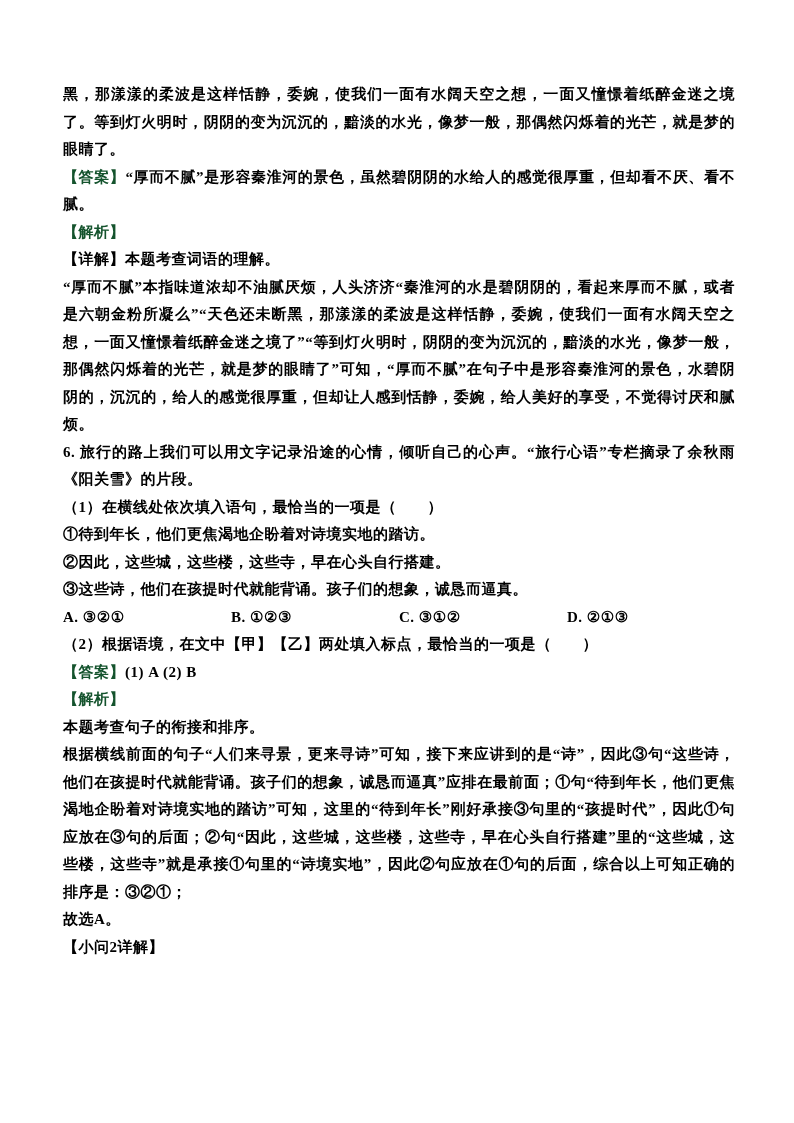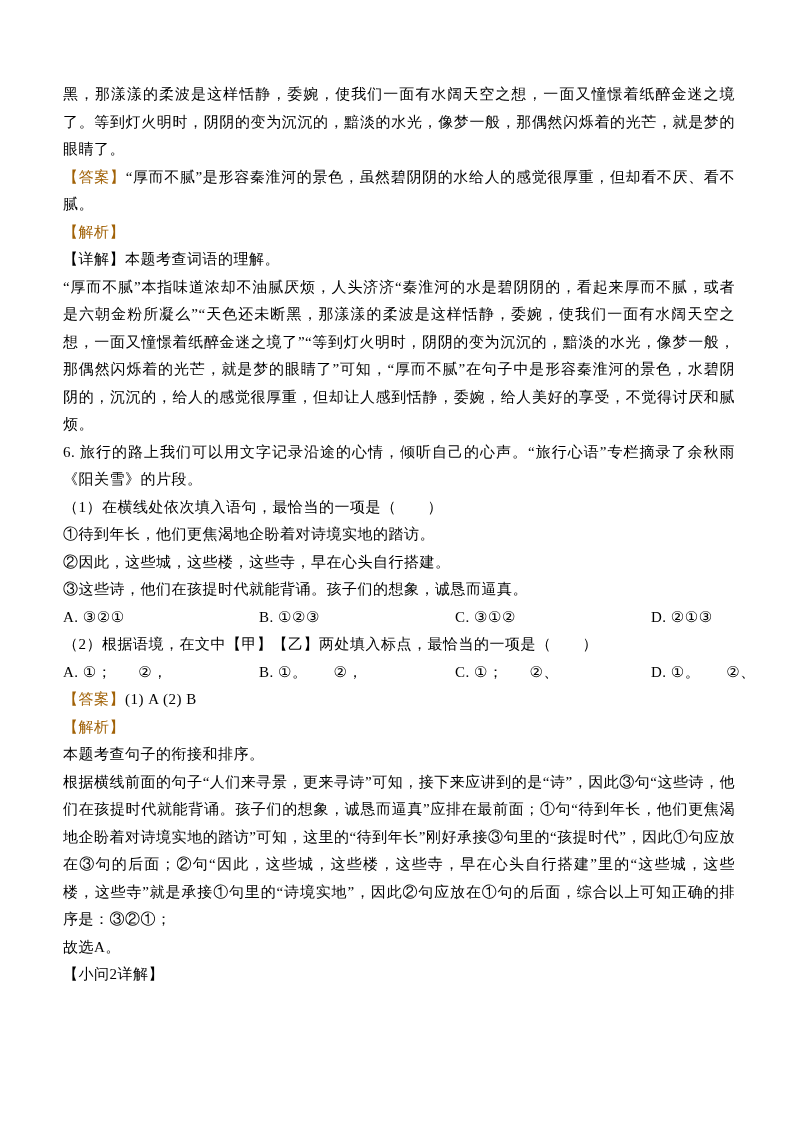--- a/index.html
+++ b/index.html
@@ -10,43 +10,43 @@
   .page {
     position: relative;
     width: 794px;
     height: 1123px;
     background: #ffffff;
     overflow: hidden;
     font-family: "Liberation Serif", "DejaVu Serif", serif;
     font-size: 15px;
     line-height: 27.5px;
     color: #000000;
+    font-weight: bold;
   }
   .content {
     position: absolute;
     left: 63px;
     top: 81px;
     width: 672px;
   }
   .content p {
     margin: 0;
     padding: 0;
     text-align: justify;
     letter-spacing: 0.5px;
   }
   p.indent {
     text-indent: 2em;
   }
   .lbl {
-    color: #a16207;
+    color: #14532d;
   }
   .opt-row {
     display: flex;
     letter-spacing: 0.5px;
-    gap: 28px;
   }
   .opt-row > .opt-col {
     width: 168px;
     flex: 0 0 168px;
     white-space: nowrap;
   }
   .opt-b {
     margin-left: 26px;
   }
 </style>
@@ -79,26 +79,20 @@
 
     <div class="opt-row">
       <span class="opt-col">A. ③②①</span>
       <span class="opt-col">B. ①②③</span>
       <span class="opt-col">C. ③①②</span>
       <span class="opt-col">D. ②①③</span>
     </div>
 
     <p>（2）根据语境，在文中【甲】【乙】两处填入标点，最恰当的一项是（　　）</p>
 
-    <div class="opt-row">
-      <span class="opt-col"><span>A. ①；</span><span class="opt-b">②，</span></span>
-      <span class="opt-col"><span>B. ①。</span><span class="opt-b">②，</span></span>
-      <span class="opt-col"><span>C. ①；</span><span class="opt-b">②、</span></span>
-      <span class="opt-col"><span>D. ①。</span><span class="opt-b">②、</span></span>
-    </div>
 
     <p><span class="lbl">【答案】</span><span>(1) A (2) B</span></p>
 
     <p><span class="lbl">【解析】</span><span></span></p>
 
 
     <p>本题考查句子的衔接和排序。</p>
 
     <p>根据横线前面的句子“人们来寻景，更来寻诗”可知，接下来应讲到的是“诗”，因此③句“这些诗，他们在孩提时代就能背诵。孩子们的想象，诚恳而逼真”应排在最前面；①句“待到年长，他们更焦渴地企盼着对诗境实地的踏访”可知，这里的“待到年长”刚好承接③句里的“孩提时代”，因此①句应放在③句的后面；②句“因此，这些城，这些楼，这些寺，早在心头自行搭建”里的“这些城，这些楼，这些寺”就是承接①句里的“诗境实地”，因此②句应放在①句的后面，综合以上可知正确的排序是：③②①；</p>
 

